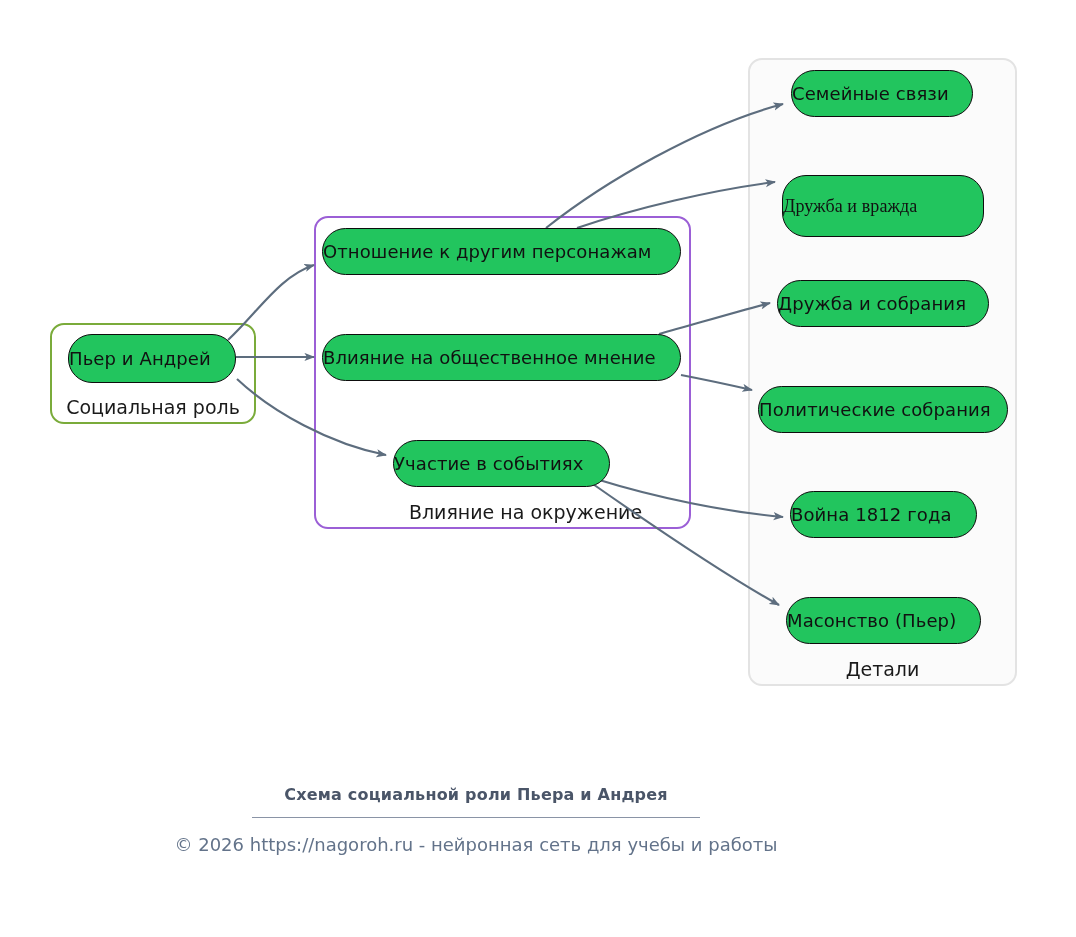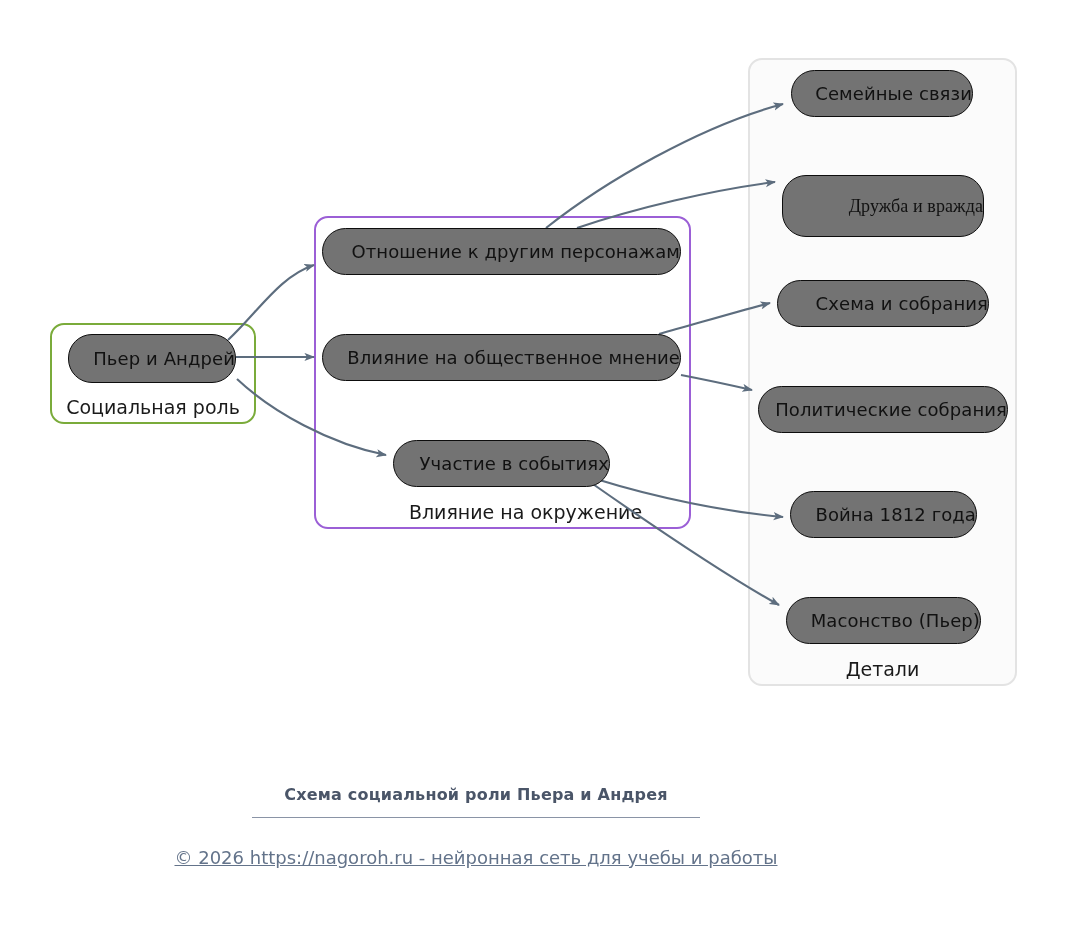--- a/index.html
+++ b/index.html
@@ -36,26 +36,26 @@
     position: absolute;
     text-align: center;
     font-size: 19px;
     color: #1a1a1a;
     white-space: nowrap;
     line-height: 1;
   }
   .node {
     position: absolute;
     box-sizing: border-box;
-    background: #737373;
+    background: #22c55e;
     border: 1.6px solid #0d0d0d;
     border-radius: 24px;
     display: flex;
     align-items: center;
-    justify-content: flex-end;
+    justify-content: flex-start;
     color: #111111;
     font-size: 18px;
     white-space: nowrap;
     letter-spacing: 0.1px;
   }
   .footer {
     position: absolute;
     left: 0;
     width: 952px;
     text-align: center;
@@ -66,24 +66,23 @@
     color: #4a5568;
     letter-spacing: 0.2px;
   }
   .footer-rule {
     margin: 13px auto 0 auto;
     width: 448px;
     height: 1px;
     background: #8a94a6;
   }
   .footer-credit {
-    margin-top: 29px;
+    margin-top: 16px;
     font-size: 18px;
     color: #63738a;
-    text-decoration: underline;
   }
 </style>
 </head>
 <body>
 
 <div id="canvas">
 
   <div class="cluster" style="left:50px; top:323px; width:206px; height:101px; border-color:#7aab3a; background:#ffffff;"></div>
   <div class="cluster-label" style="left:50px; top:398px; width:206px;">Социальная роль</div>
 
@@ -139,21 +138,21 @@
 
   <div class="node" style="left:791px; top:70px; width:182px; height:47px;">
     <span>Семейные связи</span>
   </div>
 
   <div class="node" style="left:782px; top:175px; width:202px; height:62px;font-family:Liberation Serif, serif;">
     <span>Дружба и вражда</span>
   </div>
 
   <div class="node" style="left:777px; top:280px; width:212px; height:47px;">
-    <span>Схема и собрания</span>
+    <span>Дружба и собрания</span>
   </div>
 
   <div class="node" style="left:758px; top:386px; width:250px; height:47px;">
     <span>Политические собрания</span>
   </div>
 
   <div class="node" style="left:790px; top:491px; width:187px; height:47px;">
     <span>Война 1812 года</span>
   </div>
 

